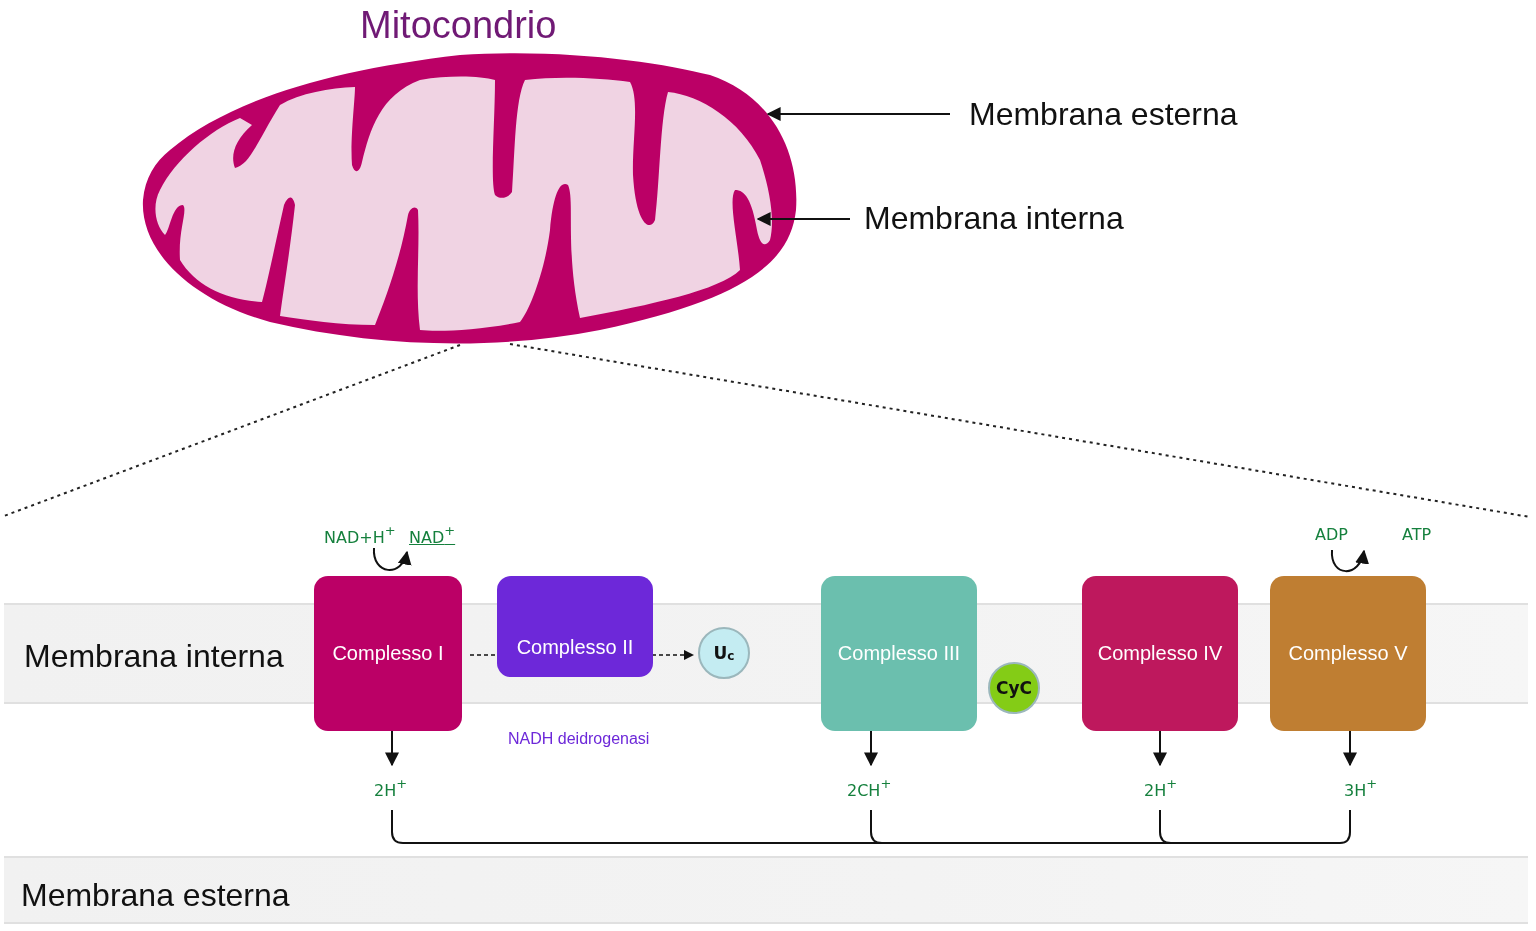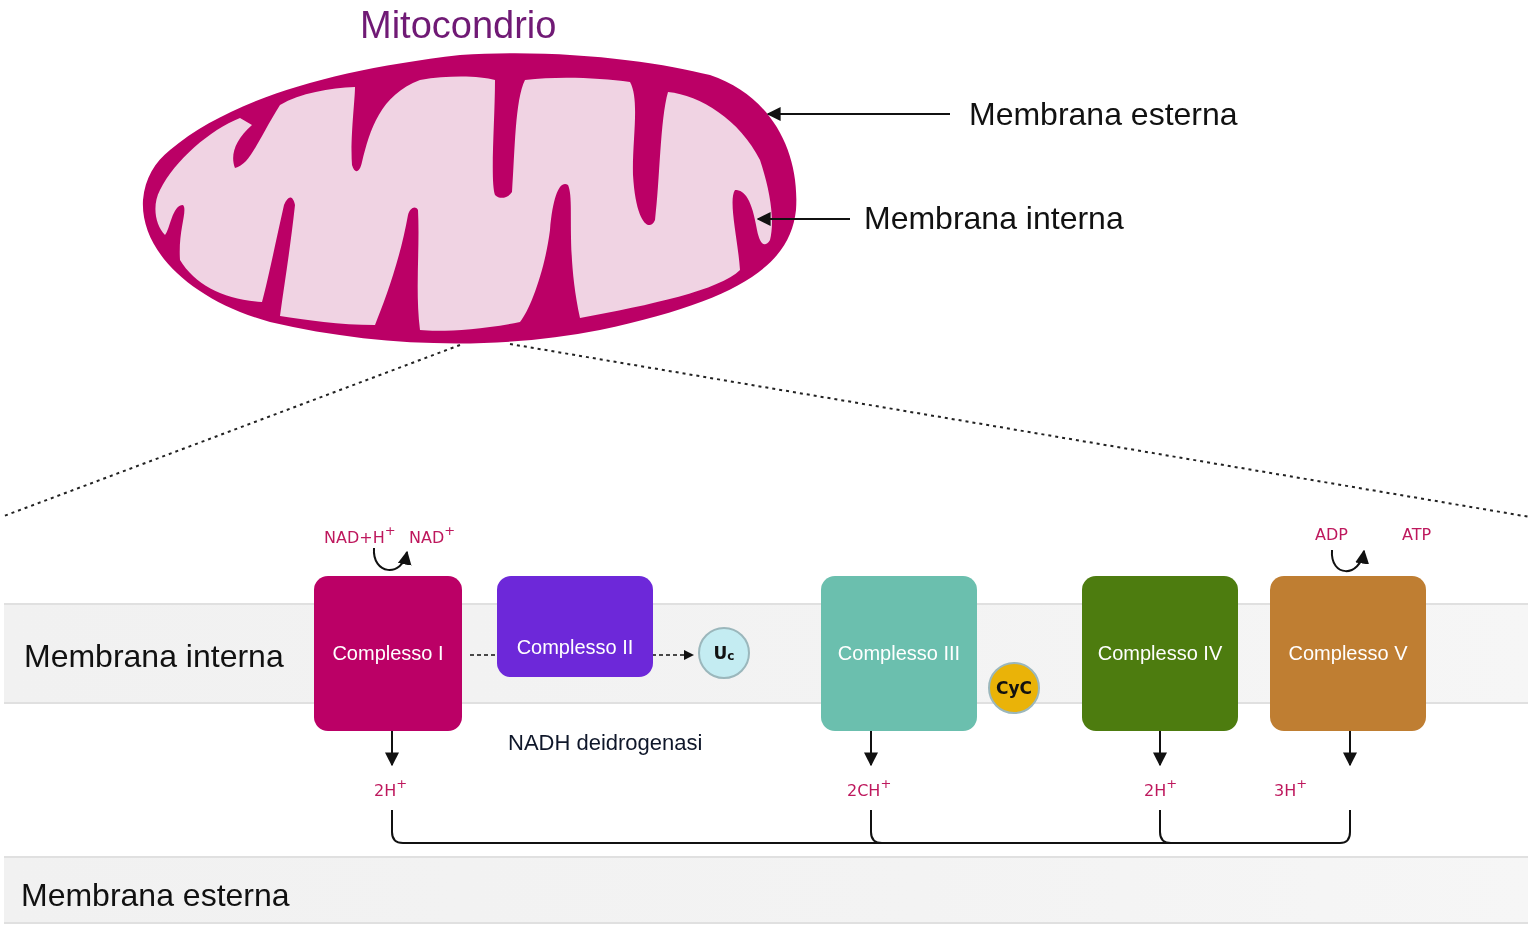--- a/index.html
+++ b/index.html
@@ -9,23 +9,23 @@
   .title { left:360px; top:4px; font-size:38px; line-height:42px; color:#701a75; }
   .label-top { font-size:32px; line-height:36px; color:#111; }
   .band { left:4px; width:1524px; background:linear-gradient(90deg,#f1f1f1 0%,#f3f3f3 60%,#f6f6f6 100%);
           border-top:2px solid #e0e0e0; border-bottom:2px solid #e0e0e0; box-sizing:border-box; }
   .band-label { font-size:32px; line-height:36px; color:#111; }
   .complex { border-radius:14px; color:#fff; display:flex; align-items:center; justify-content:center;
              font-size:20px; text-align:center; }
   .carrier { width:52px; height:52px; border-radius:50%; background:#c4ecf2; border:2px solid #9bb7bc;
              box-sizing:border-box; display:flex; align-items:center; justify-content:center;
              font-family:"DejaVu Sans", sans-serif; font-weight:bold; font-size:17px; color:#111; }
-  .small { font-family:"DejaVu Sans", sans-serif; font-size:16px; color:#be185d; white-space:nowrap; }
+  .small { font-family:"DejaVu Sans", sans-serif; font-size:16px; color:#15803d; white-space:nowrap; }
   .small sup { font-size:13px; position:relative; top:-2px; }
-  .nadh { font-size:22px; color:#0f172a; }
+  .nadh { font-size:16px; color:#6d28d9; }
   svg { position:absolute; left:0; top:0; }
 </style>
 </head>
 <body>
 
 <div class="abs title">Mitocondrio</div>
 
 <div class="abs band" style="top:603px;height:101px;"></div>
 <div class="abs band" style="top:856px;height:68px;"></div>
 <div class="abs band-label" style="left:24px;top:638px;">Membrana interna</div>
@@ -69,50 +69,50 @@
 
 <div class="abs complex" style="left:314px;top:576px;width:148px;height:155px;background:#bb0066;">
   <span>Complesso I</span>
 </div>
 <div class="abs complex" style="left:497px;top:576px;width:156px;height:101px;background:#6d28d9;align-items:center;padding-top:42px;box-sizing:border-box;">
   <span>Complesso II</span>
 </div>
 <div class="abs complex" style="left:793px;top:576px;width:156px;height:155px;background:#6bbfae;margin-left:28px;">
   <span>Complesso III</span>
 </div>
-<div class="abs complex" style="left:1082px;top:576px;width:156px;height:155px;background:#4d7c0f;">
+<div class="abs complex" style="left:1082px;top:576px;width:156px;height:155px;background:#be185d;">
   <span>Complesso IV</span>
 </div>
 <div class="abs complex" style="left:1270px;top:576px;width:156px;height:155px;background:#bf7e32;">
   <span>Complesso V</span>
 </div>
 
 <div class="abs carrier" style="left: 698px; top: 627px; background: rgb(196, 236, 242);">
   <span>U</span>
     <sub style="font-size:12px;position:relative;top:3px;">c</sub>
 </div>
-<div class="abs carrier" style="left: 988px; top: 662px; background: #eab308;">
+<div class="abs carrier" style="left: 988px; top: 662px; background: #84cc16;">
   <span>CyC</span>
 </div>
 
 <div class="abs small" style="left:324px;top:525px;">
   <span>NAD+H</span><sup>+</sup>
 </div>
-<div class="abs small" style="left:409px;top:525px;">
+<div class="abs small" style="left:409px;top:525px;text-decoration:underline;">
   <span>NAD</span><sup>+</sup>
 </div>
 <div class="abs small" style="left:1307px;top:525px;margin-left:8px;">ADP</div>
 <div class="abs small" style="left:1402px;top:525px;">ATP</div>
 
 <div class="abs nadh" style="left:508px;top:730px;">NADH deidrogenasi</div>
 
 <div class="abs small" style="left:374px;top:778px;">
   <span>2H</span><sup>+</sup>
 </div>
 <div class="abs small" style="left:847px;top:778px;">
   <span>2CH</span><sup>+</sup>
 </div>
 <div class="abs small" style="left:1144px;top:778px;">
   <span>2H</span><sup>+</sup>
 </div>
-<div class="abs small" style="left:1274px;top:778px;text-align:right;">
+<div class="abs small" style="left:1344px;top:778px;text-align:right;">
   <span>3H</span><sup>+</sup>
 </div>
 
 </body></html>

